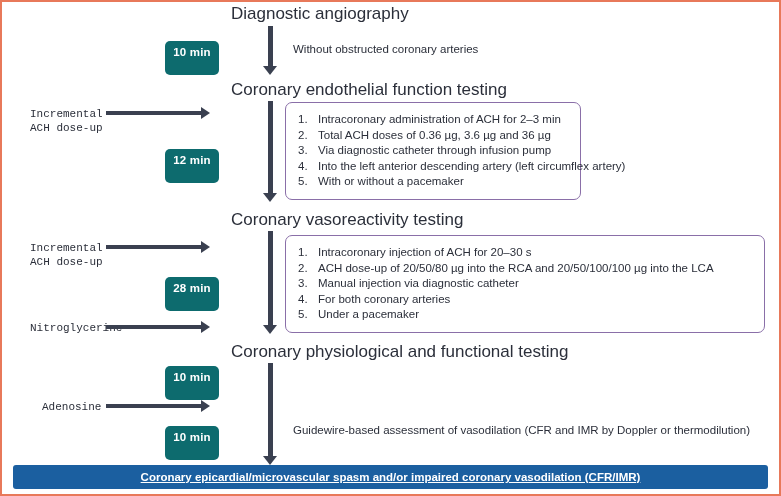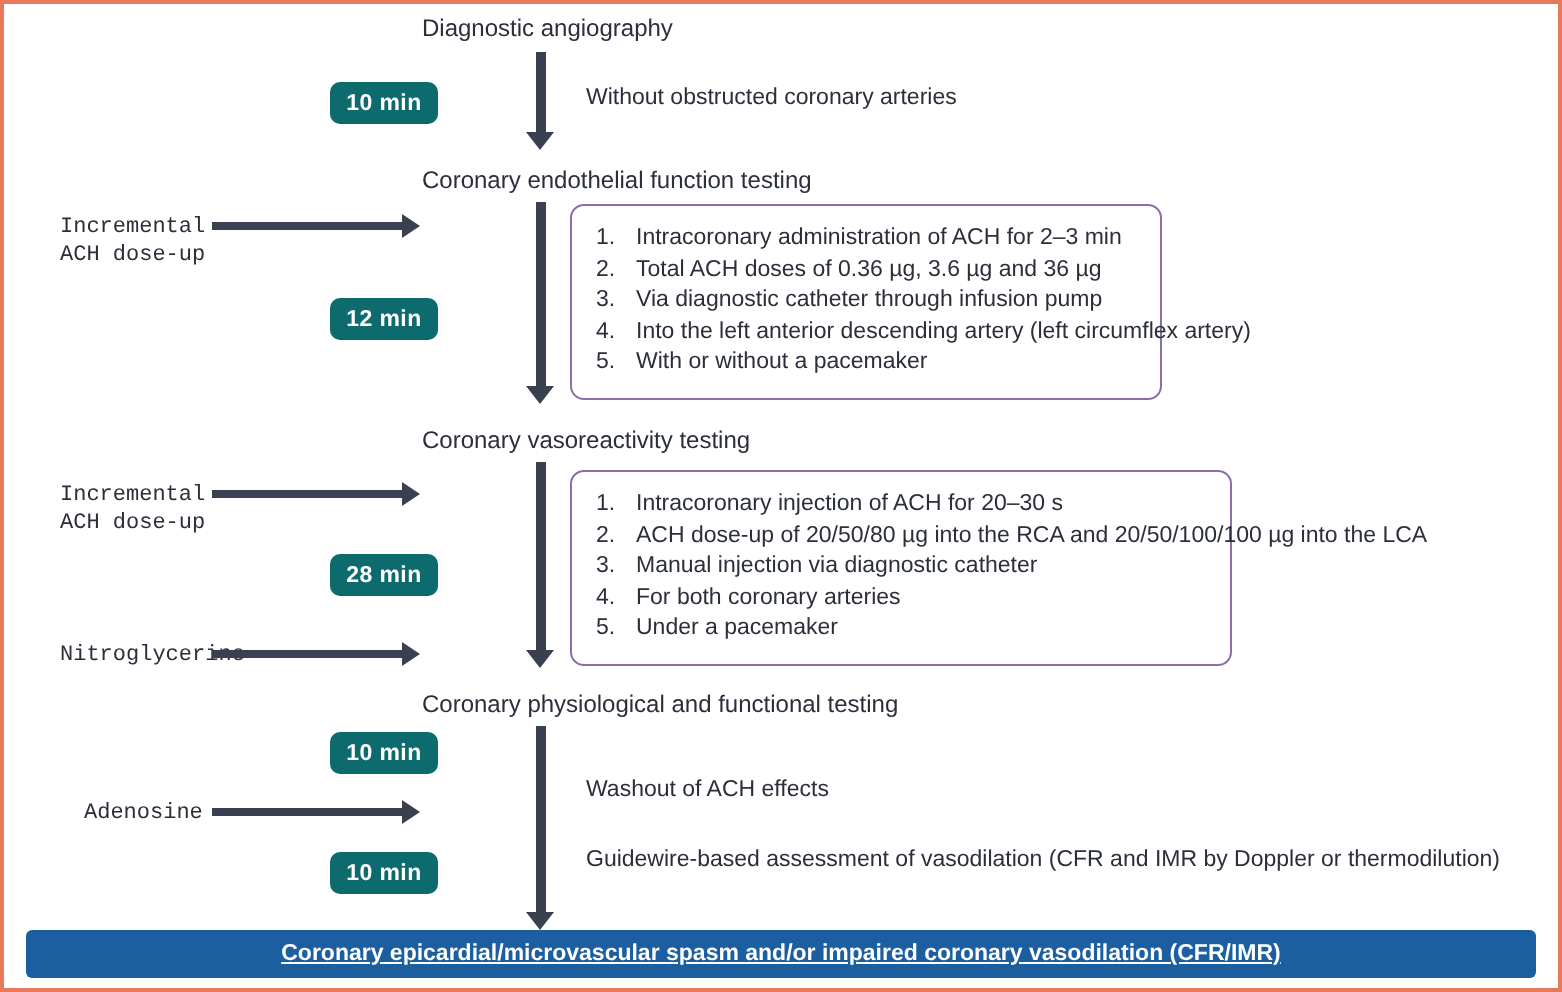--- a/index.html
+++ b/index.html
@@ -15,24 +15,25 @@
     background: #ffffff;
     border: 2px solid #e8795a;
     overflow: hidden;
   }
 
   
   .abs { position: absolute; }
 
   
   .stage-label {
-    font-size: 12px;
+    font-size: 17px;
     color: #2b2f3a;
     white-space: nowrap;
     line-height: 14px;
+    margin-left: 20px;
   }
 
   
   .side-label {
     font-size: 11px;
     color: #2b2f3a;
     line-height: 14px;
     white-space: pre-line;
     font-family: Liberation Mono, monospace;
   }
@@ -45,21 +46,21 @@
     line-height: 14px;
   }
 
   
   .time-badge {
     background: #0d6b6e;
     color: #ffffff;
     font-size: 11.5px;
     font-weight: bold;
     border-radius: 5px;
-    height: 21px;
+    height: 34px;
     line-height: 22px;
     text-align: center;
     width: 54px;
     letter-spacing: .2px;
   }
 
   
   .trunk {
     background: #3a4050;
     width: 5px;
@@ -167,35 +168,34 @@
   <div class="abs side-label" style="left:28px; top:319px;">Nitroglycerine</div>
   <div class="abs harrow-line" style="left:104px; top:323px; width:96px;"></div>
   <div class="abs harrow-head" style="left:199px; top:319px;"></div>
 
   <div class="abs side-label" style="left:40px; top:398px;">Adenosine</div>
   <div class="abs harrow-line" style="left:104px; top:402px; width:96px;"></div>
   <div class="abs harrow-head" style="left:199px; top:398px;"></div>
 
   <div class="abs note-text" style="left:291px; top:40px;">Without obstructed coronary arteries</div>
 
-  <div class="abs note-text" style="left:291px; top:386px;">Washout of ACH effects</div>
 
   <div class="abs note-text" style="left:291px; top:421px;">Guidewire-based assessment of vasodilation (CFR and IMR by Doppler or thermodilution)</div>
 
   <div class="abs detail-box" style="left:283px; top:100px; width:296px;">
     <ol>
       <li>Intracoronary administration of ACH for 2–3 min</li>
       <li>Total ACH doses of 0.36 µg, 3.6 µg and 36 µg</li>
       <li>Via diagnostic catheter through infusion pump</li>
       <li>Into the left anterior descending artery (left circumflex artery)</li>
       <li>With or without a pacemaker</li>
     </ol>
   </div>
 
-  <div class="abs detail-box" style="left:283px; top:233px; width:331px;">
+  <div class="abs detail-box" style="left:283px; top:233px; width:480px;">
     <ol>
       <li>Intracoronary injection of ACH for 20–30 s</li>
       <li>ACH dose-up of 20/50/80 µg into the RCA and 20/50/100/100 µg into the LCA</li>
       <li>Manual injection via diagnostic catheter</li>
       <li>For both coronary arteries</li>
       <li>Under a pacemaker</li>
     </ol>
   </div>
 
   <div class="abs conclusion" style="left:11px; top:463px; width:755px;">Coronary epicardial/microvascular spasm and/or impaired coronary vasodilation (CFR/IMR)</div>

